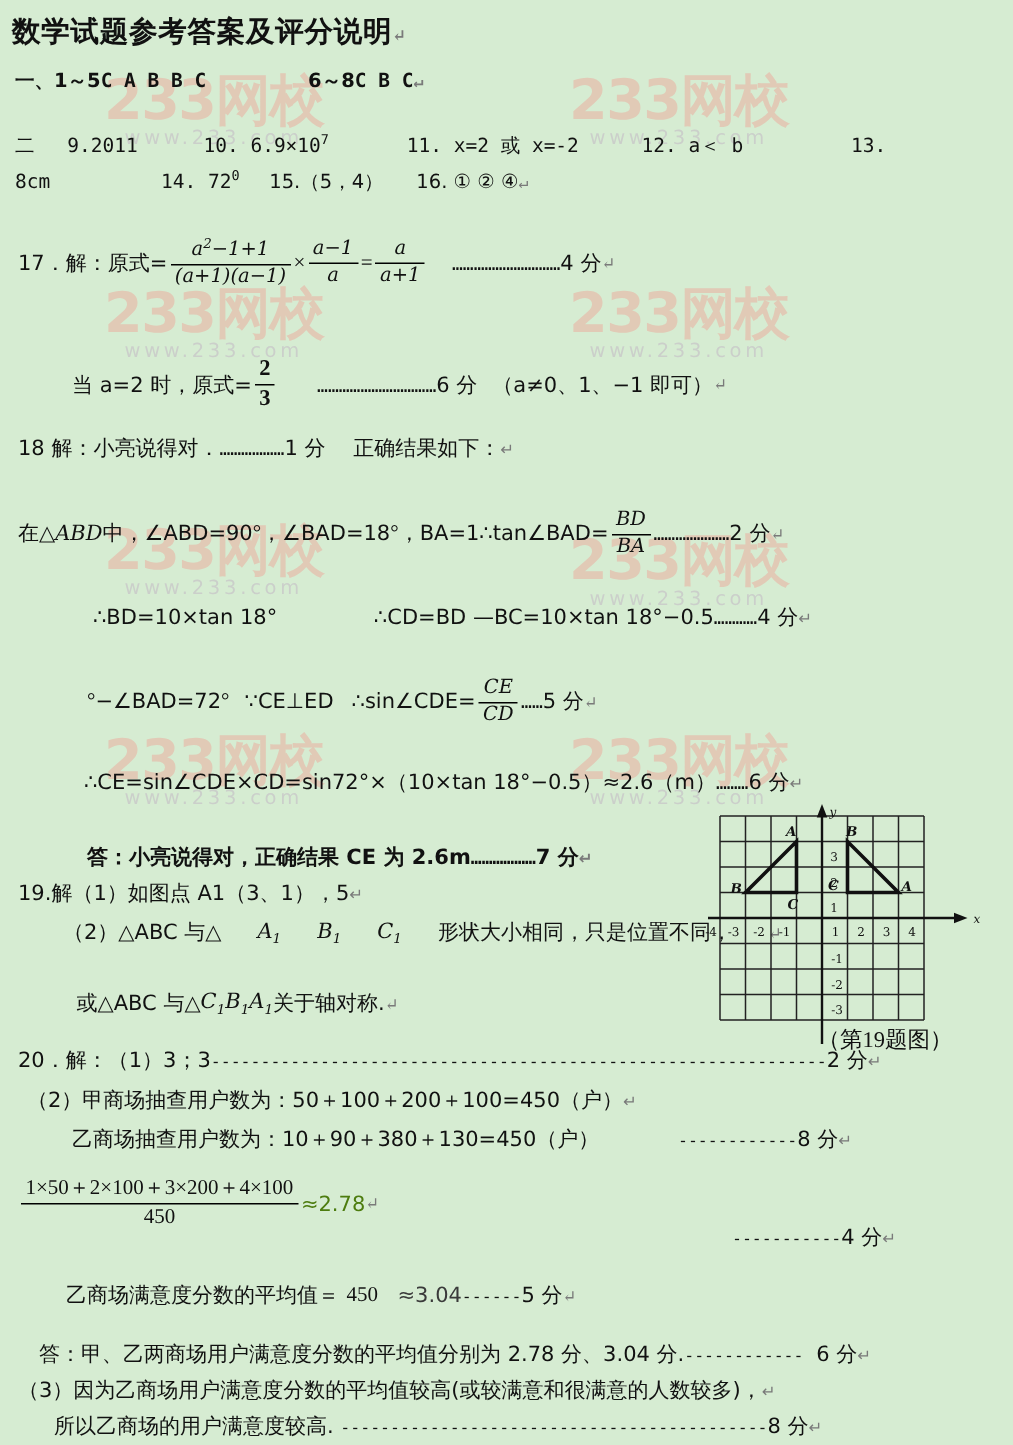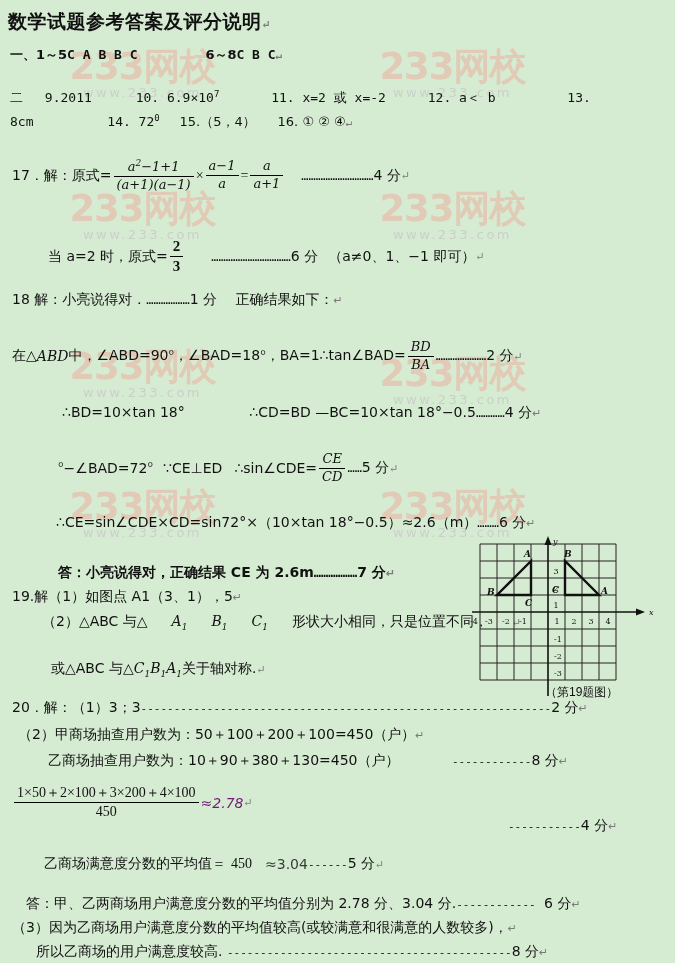--- a/index.html
+++ b/index.html
@@ -120,22 +120,22 @@
     left: 468px;
     top: 536px;
     width: 205px;
     height: 165px;
     z-index: 3;
   }
   #fig-caption {
     position: absolute;
     left: 545px;
     top: 684px;
-    font-size: 12px;
-    font-family: Liberation Sans, sans-serif;
+    font-size: 15px;
+    font-family: Liberation Serif, serif;
     z-index: 3;
     white-space: nowrap;
   }
 </style>
 </head>
 <body>
 
 <div id="page">
 
   <div class="wm-layer">
@@ -321,25 +321,25 @@
     <div class="ln cn" style="left:48px; top:753px; font-size:14px;">
       <span>乙商场抽查用户数为：10＋90＋380＋130=450（户）</span>
       <span style="display:inline-block;width:48px;"></span><span class="mono" style="font-size:11px;">------------</span><span>8 分</span><span class="pilcrow">↵</span>
     </div>
 
     <div class="row" style="left:12px; top:785px; font-size:14px;">
       <span class="frac" style="font-size:14px;">
         <span class="num">1×50＋2×100＋3×200＋4×100</span>
         <span class="den">450</span>
       </span>
-      <span class="cn" style="color:#701a75;font-style:italic;">≈2.78</span>
-        <span class="pilcrow">↵</span>
-    </div>
-
-    <div class="ln cn" style="left:508px; top:818px; font-size:14px;">
+      <span class="cn" style="color:#4d7c0f;">≈2.78</span>
+        <span class="pilcrow">↵</span>
+    </div>
+
+    <div class="ln cn" style="left:488px; top:818px; font-size:14px;">
       <span class="mono" style="font-size:11px;">-----------</span><span>4 分</span><span class="pilcrow">↵</span>
     </div>
 
     <div class="row" style="left:44px; top:855px; font-size:14px;">
       <span class="cn">乙商场满意度分数的平均值＝</span>
       <span class="frac" style="font-size:14px;">
         <span class="den">450</span>
       </span>
       <span style="display:inline-block;width:8px;"></span>
       <span class="cn" style="color:#3a3a3a;">≈3.04</span>

